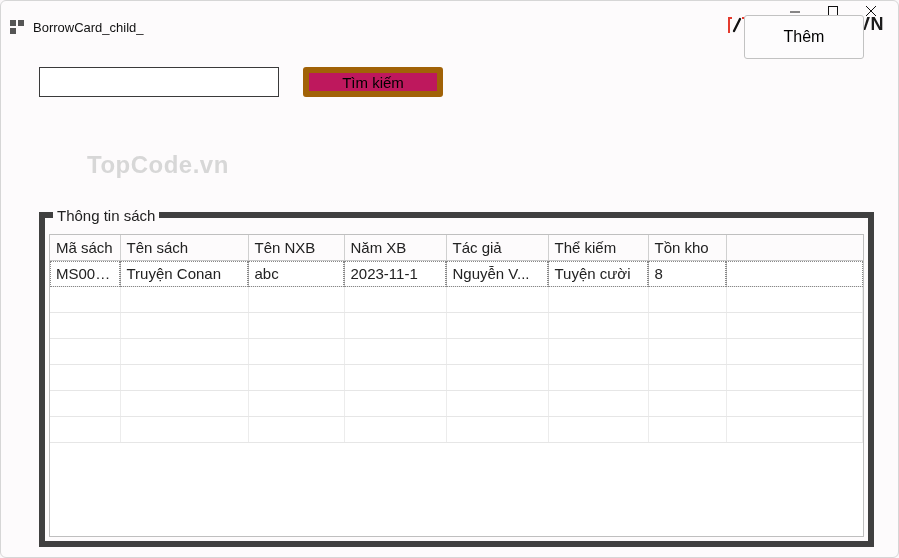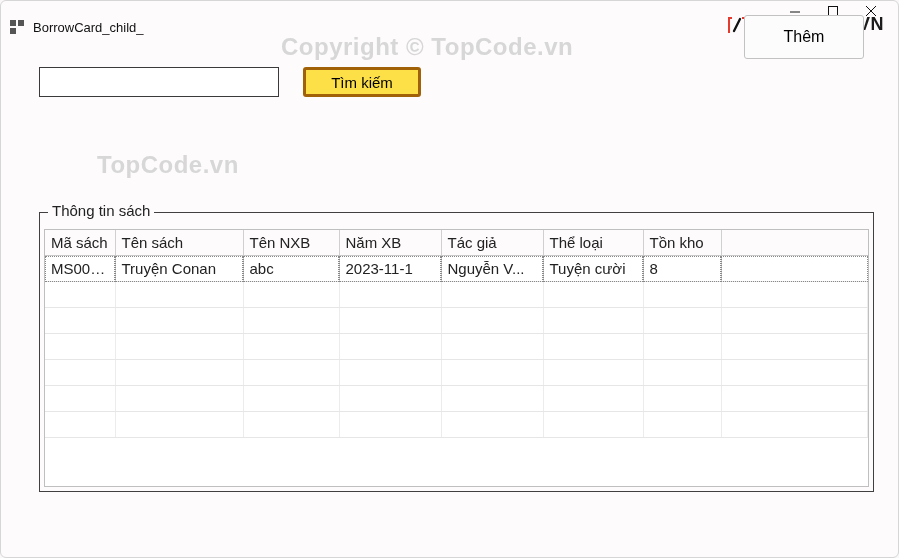--- a/index.html
+++ b/index.html
@@ -79,23 +79,23 @@
     gap: 24px;
   }
   .search-input {
     width: 240px; height: 30px;
     border: 1px solid #3a3a3a;
     background: #fff;
     padding: 2px 6px;
     font-size: 14px;
   }
   .search-btn {
-    width: 118px; height: 30px;
-    border: 3px solid #a16207;
-    background: #fde047;
+    width: 140px; height: 30px;
+    border: 6px solid #a16207;
+    background: #be185d;
     border-radius: 3px;
     font-size: 15px;
     cursor: pointer;
   }
   .qty-wrap {
     position: absolute;
     right: 28px;
     top: 64px;
     display: flex;
     align-items: center;
@@ -108,22 +108,22 @@
     background: #fff;
     padding: 2px 6px;
     font-size: 14px;
   }
 
   
   .groupbox {
     position: absolute;
     left: 38px; right: 24px;
     top: 145px;
-    border: 1px solid #404040;
-    height: 280px;
+    border: 6px solid #404040;
+    height: 335px;
     background: #fdfbfc;
   }
   .groupbox .legend {
     position: absolute;
     top: -11px; left: 8px;
     background: #fdfbfc;
     padding: 0 4px;
     font-size: 15px;
     color: #222;
   }
@@ -184,21 +184,21 @@
   }
 
   
   .wm {
     position: absolute;
     color: #d7d7d7;
     font-weight: 700;
     pointer-events: none;
     user-select: none;
   }
-  .wm1 { left: 96px; top: 84px; font-size: 24px; letter-spacing: 0.5px; }
+  .wm1 { left: 86px; top: 84px; font-size: 24px; letter-spacing: 0.5px; }
   .wm2 { left: 280px; bottom: 36px; font-size: 24px; letter-spacing: 0.5px; }
 </style>
 </head>
 <body>
 
 <div class="window">
 
   <div class="titlebar">
     <span class="app-icon">
       <svg width="15" height="15">
@@ -266,21 +266,21 @@
             <col style="width:78px">
               <col>
           </colgroup>
           <thead>
             <tr>
               <th>Mã sách</th>
               <th>Tên sách</th>
               <th>Tên NXB</th>
               <th>Năm XB</th>
               <th>Tác giả</th>
-              <th>Thể loại</th>
+              <th>Thể kiếm</th>
               <th>Tồn kho</th>
               <th class="col-extra"></th>
             </tr>
           </thead>
           <tbody id="grid-body">
               <tr>
                 <td>MS002 ...</td>
                 <td>Truyện Conan</td>
                 <td>abc</td>
                 <td>2023-11-1</td>
@@ -351,16 +351,15 @@
               </tr>
             </tbody>
         </table>
       </div>
     </div>
 
     <div class="footer">
       <button>Thêm</button>
     </div>
 
-    <div class="wm wm2">Copyright © TopCode.vn</div>
 
   </div>
 </div>
 
 </body></html>

